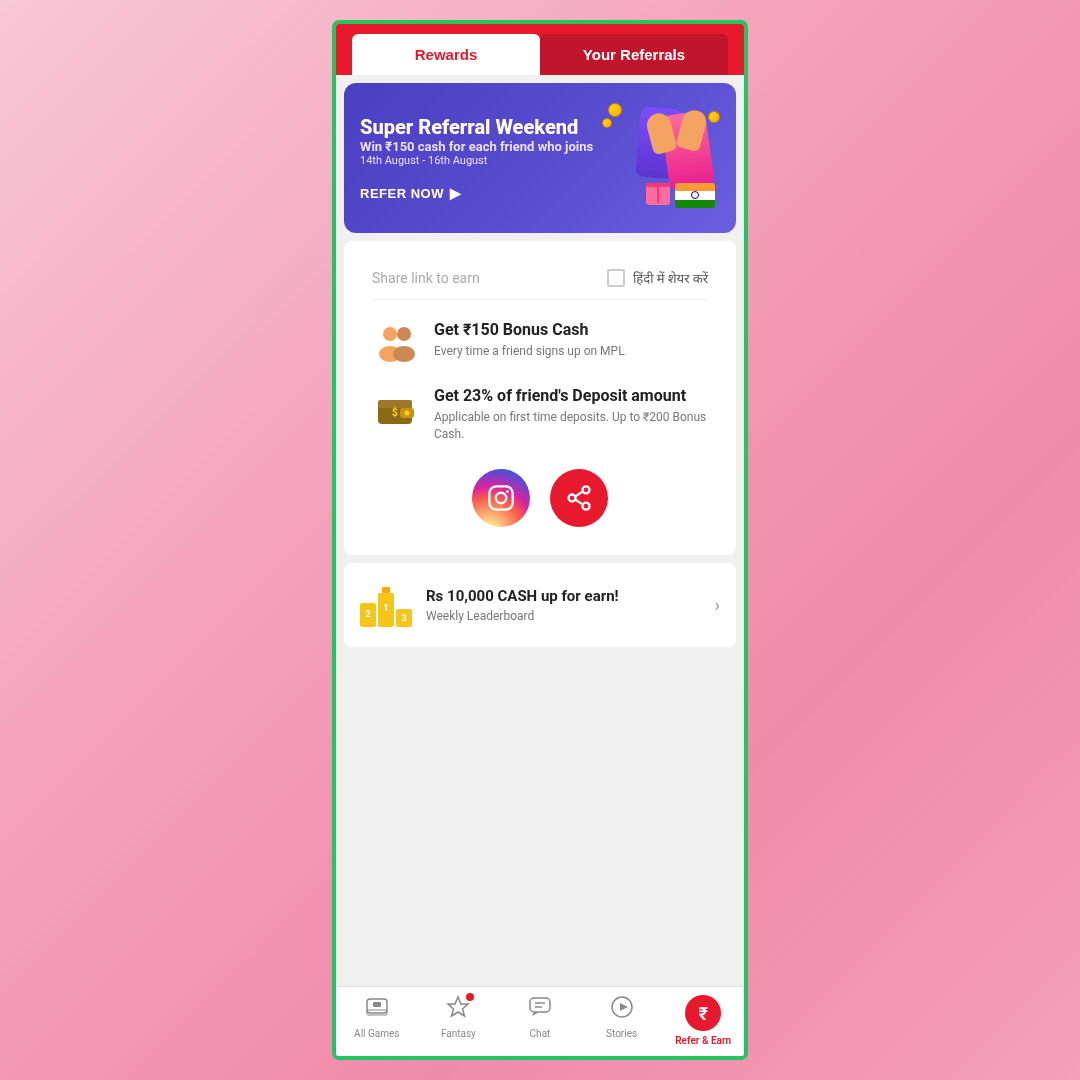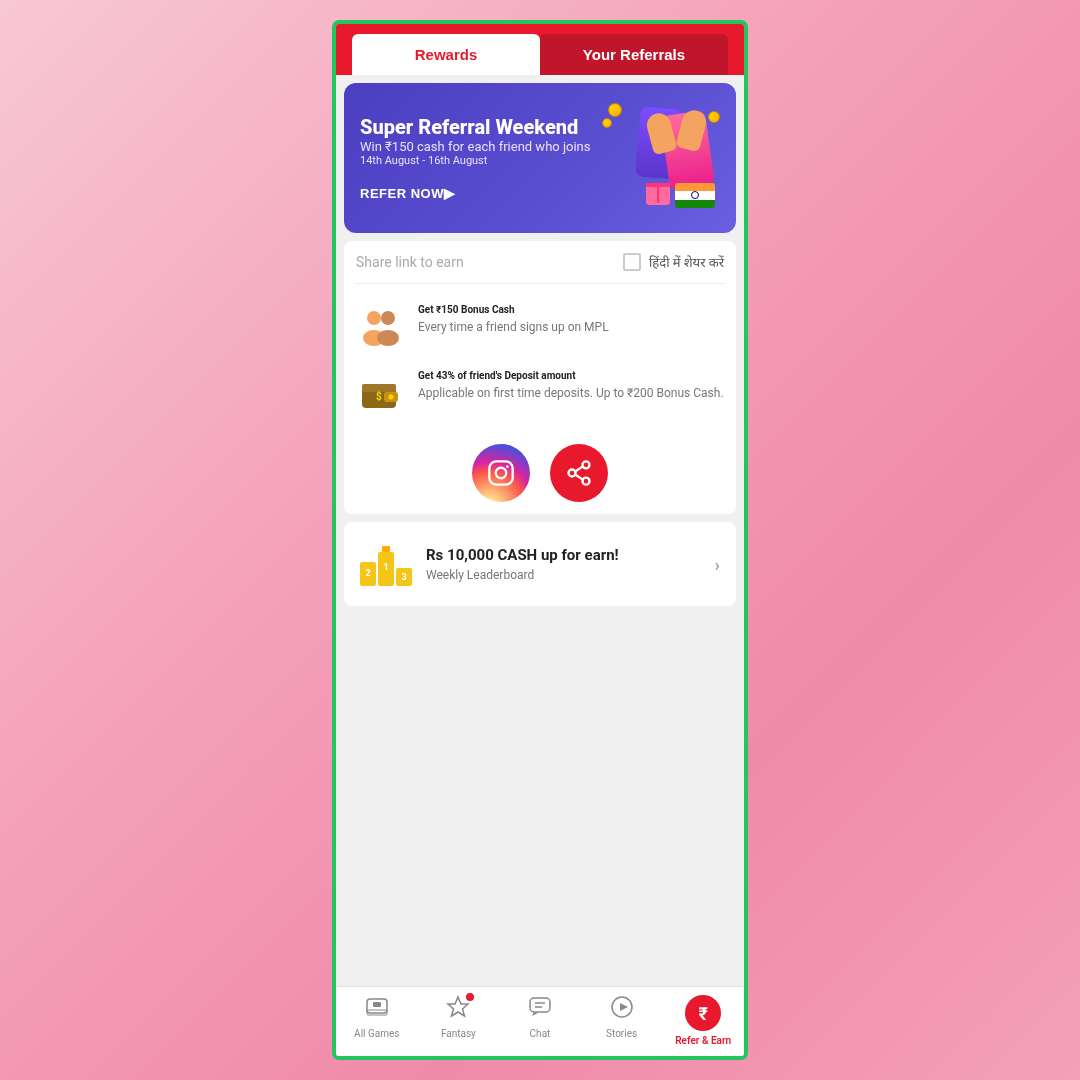--- a/index.html
+++ b/index.html
@@ -69,29 +69,31 @@
     }
     .banner-title {
       color: #fff;
       font-size: 20px;
       font-weight: 800;
     }
     .banner-subtitle {
       color: #e8e0ff;
       font-size: 13px;
       margin-bottom: 0;
+      font-weight: bold;
     }
     .banner-date {
       color: #e8e0ff;
       font-size: 11px;
       margin-bottom: 16px;
     }
     .refer-now-btn {
       display: inline-flex;
       align-items: center;
+      gap: 6px;
       background: none;
       border: none;
       color: #fff;
       font-size: 13px;
       font-weight: 700;
       letter-spacing: 0.5px;
       cursor: pointer;
     }
     .refer-arrow {
       font-size: 14px;
@@ -145,21 +147,21 @@
       position: absolute;
       border-radius: 50%;
       background: radial-gradient(circle at 35% 35%, #ffd700, #ffa500);
       border: 1px solid #cc8800;
     }
     
     .share-section {
       background: #fff;
       margin: 0 8px 8px 8px;
       border-radius: 8px;
-      padding: 12px;
+      padding: 28px;
     }
     .share-link-row {
       display: flex;
       align-items: center;
       justify-content: space-between;
       margin-bottom: 20px;
       padding-bottom: 12px;
       border-bottom: 1px solid #eee;
     }
     .share-link-text {
@@ -192,21 +194,21 @@
       width: 48px;
       height: 48px;
       flex-shrink: 0;
       display: flex;
       align-items: center;
       justify-content: center;
       font-size: 28px;
     }
     .reward-info {}
     .reward-title {
-      font-size: 10px;
+      font-size: 16px;
       font-weight: 700;
       color: #222;
       margin-bottom: 4px;
     }
     .reward-desc {
       font-size: 12px;
       color: #777;
       line-height: 1.4;
     }
     
@@ -405,21 +407,21 @@
           <svg width="48" height="48" viewBox="0 0 48 48">
             <rect x="6" y="14" width="34" height="24" rx="4" fill="#8B6914"></rect>
             <rect x="6" y="14" width="34" height="8" rx="2" fill="#A0772A"></rect>
             <rect x="28" y="22" width="14" height="10" rx="3" fill="#c8921a"></rect>
             <circle cx="35" cy="27" r="2.5" fill="#ffd700"></circle>
 
             <text x="20" y="30" fill="#ffd700" font-size="10" font-weight="bold">$</text>
           </svg>
         </div>
         <div class="reward-info">
-          <div class="reward-title">Get 43% of friend's Deposit amount</div>
+          <div class="reward-title">Get 23% of friend's Deposit amount</div>
           <div class="reward-desc">Applicable on first time deposits. Up to ₹200 Bonus Cash.</div>
         </div>
       </div>
 
       <div class="social-row">
         <button class="social-btn instagram-btn">
 
           <svg width="28" height="28" viewBox="0 0 24 24" fill="none">
             <rect x="2" y="2" width="20" height="20" rx="6" stroke="white" stroke-width="2"></rect>
             <circle cx="12" cy="12" r="4.5" stroke="white" stroke-width="2"></circle>

